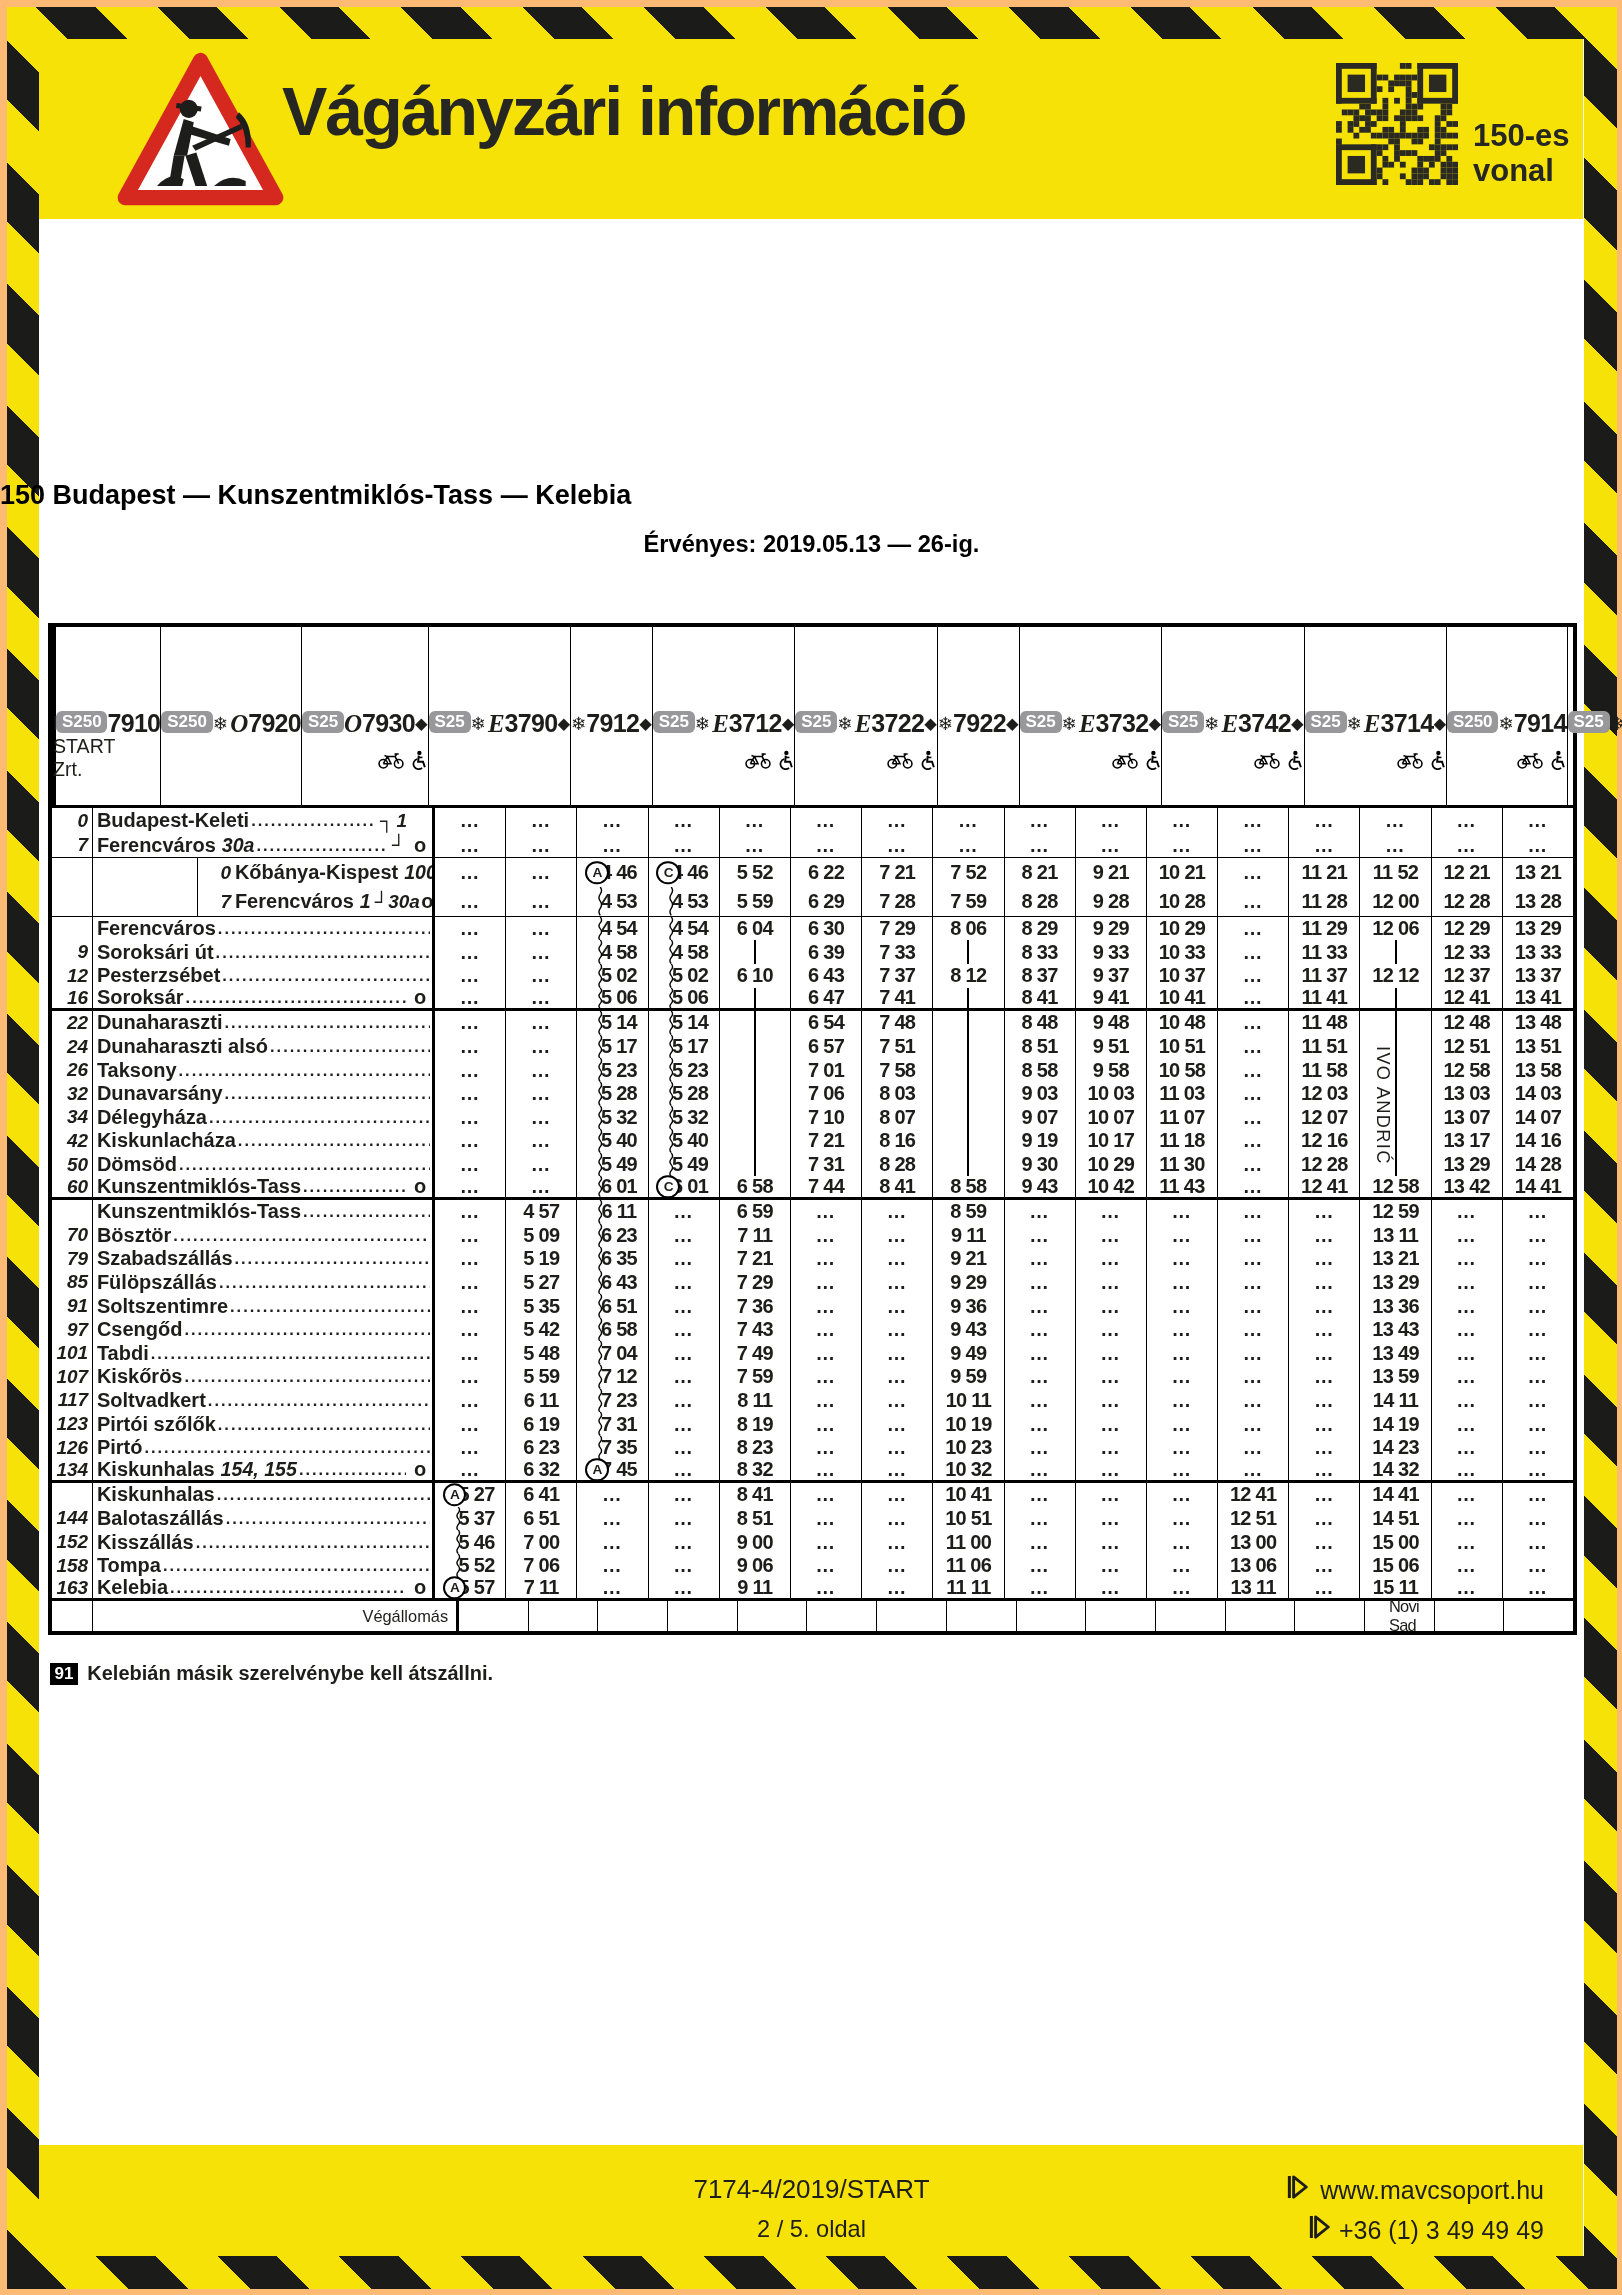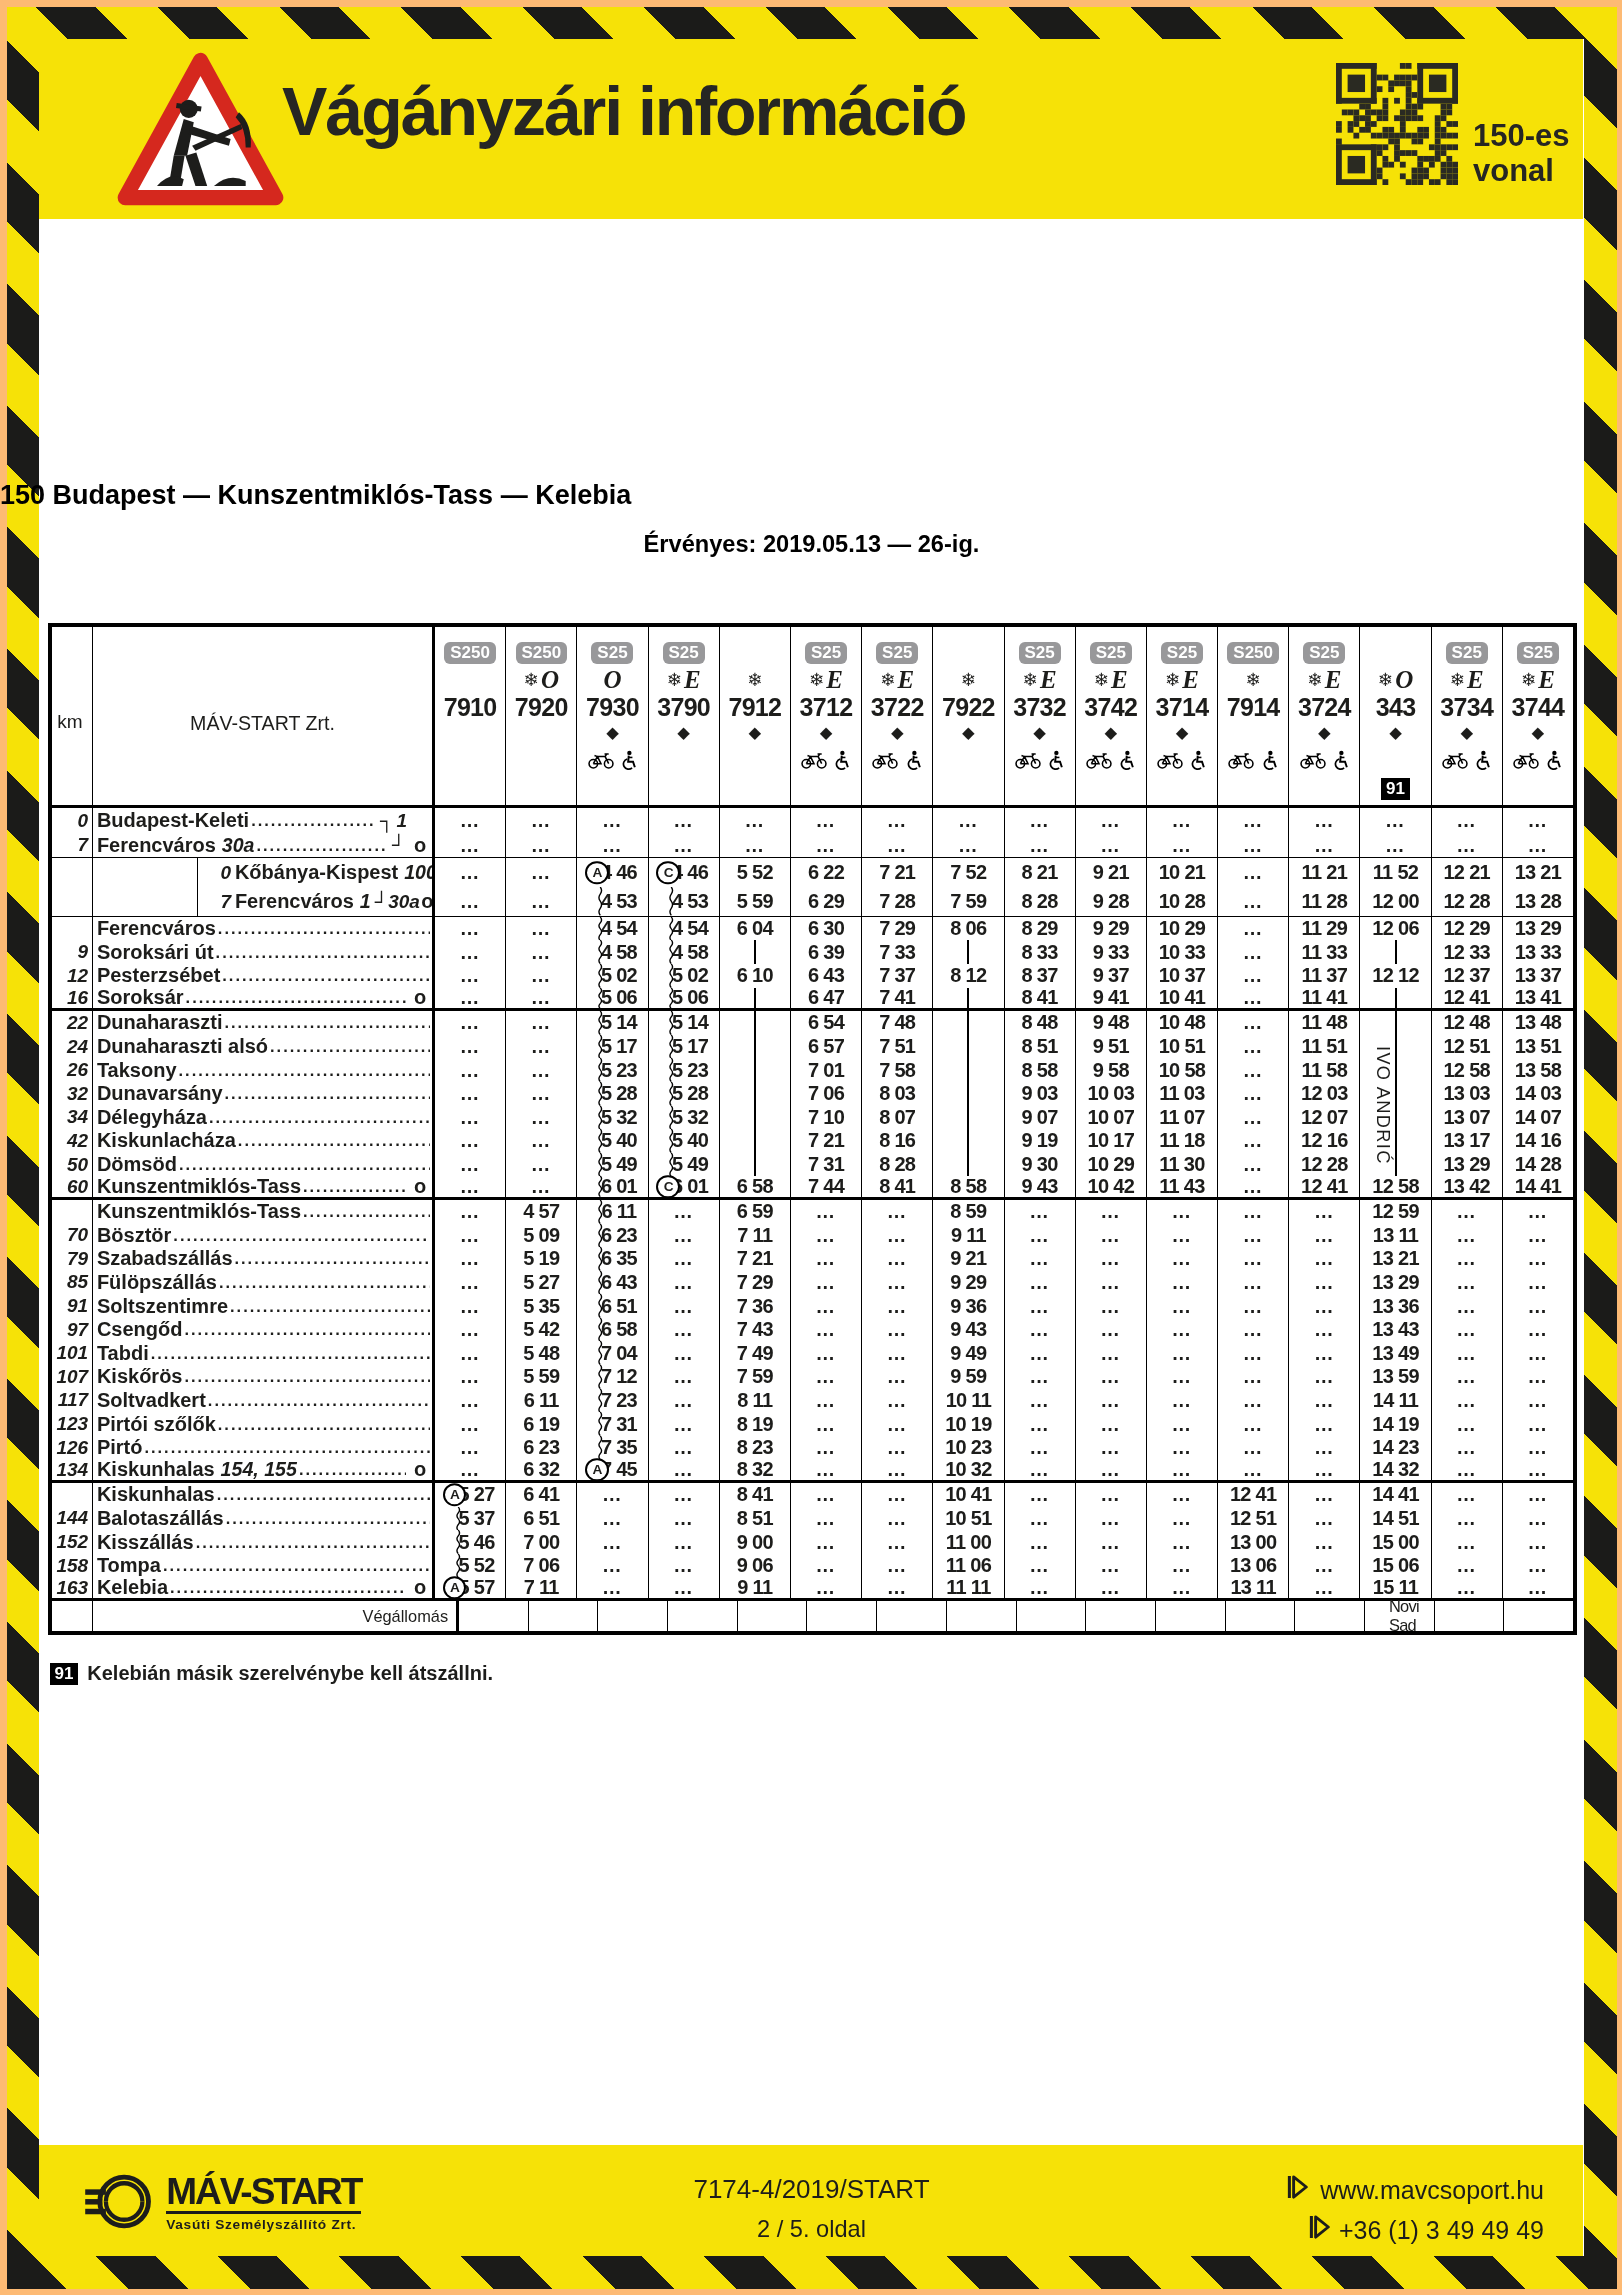--- a/index.html
+++ b/index.html
@@ -27,22 +27,22 @@
         font-size:23.6px;font-weight:bold;color:#000;}
 
   
   .tt{position:absolute;left:48px;top:623px;width:1529px;border:4.6px solid #000;
       box-sizing:border-box;background:#fff;}
   .thead{display:flex;height:178px;border-bottom:3.9px solid #000;}
   .hkm{width:41px;border-right:1.3px solid #000;position:relative;box-sizing:border-box;}
   .hkm span{position:absolute;left:5.2px;top:84px;font-size:19px;}
   .hst{width:342px;border-right:3.9px solid #000;position:relative;box-sizing:border-box;}
   .hst span{position:absolute;left:0;top:85px;width:100%;text-align:center;font-size:19.6px;}
-  .hcol{flex:1;border-right:1.3px solid #000;display:flex;flex-direction:column;align-items:center;
-        padding-top:15px;position:relative;box-sizing:border-box;}
+  .hcol{flex:1;border-right:1.3px solid #000;display:flex;flex-direction:row;align-items:center;
+        padding-top:15px;position:relative;box-sizing:border-box;justify-content:flex-end;}
   .hcol:last-child{border-right:none;}
   .badge{background:var(--badge);color:#fff;font-weight:bold;font-size:17px;border-radius:5.9px;
          padding:0 5.9px;height:22px;line-height:22px;}
   .slot-badge{height:25px;display:flex;align-items:flex-start;}
   .slot-sym{height:26px;display:flex;align-items:center;gap:2px;font-size:18.3px;}
   .slot-sym .serif{font-family:"Liberation Serif",serif;font-style:italic;font-weight:bold;font-size:25px;}
   .slot-num{height:30px;font-size:25px;font-weight:bold;letter-spacing:-0.7px;}
   .slot-dia{height:19.6px;font-size:16.4px;}
   .slot-icons{position:absolute;bottom:34px;display:flex;gap:5.2px;align-items:center;}
   .n91{background:#000;color:#fff;font-size:17px;font-weight:bold;padding:0 4.6px;height:22px;
@@ -2617,38 +2617,20 @@
       </div>
       <div class="tname" style="left: 1320px; top: 419px; height: 165px;">IVO ANDRIĆ</div>
     </div>
 
   <div class="fnote">
     <span class="n91">91</span>
     <span>Kelebián másik szerelvénybe kell átszállni.</span>
   </div>
 
   <div class="band-bottom"></div>
-  <div class="logo">
-    <span id="emblem"><svg width="73" height="73" viewBox="0 0 120 120">
-          <g stroke="#1d1d1b" fill="none">
-            <circle cx="66" cy="60" r="40" stroke-width="8"></circle>
-            <path d="M36 60 a30 30 0 0 1 60 0" stroke-width="7"></path>
-            <path d="M96 60 a30 30 0 0 1 -60 0" stroke-width="7"></path>
-          </g>
-          <g fill="#1d1d1b">
-            <rect x="2" y="40" width="34" height="9"></rect>
-            <rect x="2" y="56" width="28" height="9"></rect>
-            <rect x="2" y="72" width="34" height="9"></rect>
-          </g>
-        </svg></span>
-    <span class="logo-text">
-      <div class="lg1">MÁV-START</div>
-      <div class="lg2">Vasúti Személyszállító Zrt.</div>
-    </span>
-  </div>
   <div class="f-doc">7174-4/2019/START</div>
   <div class="f-page">2 / 5. oldal</div>
   <div class="flink web">
     <span id="arr1"><svg width="22" height="26" viewBox="0 0 26 30">
           <path d="M4 2 v26" stroke="#1d1d1b" stroke-width="3.6"></path>
           <path d="M9 3 L24 15 L9 27 Z" fill="none" stroke="#1d1d1b" stroke-width="3.4" stroke-linejoin="round"></path>
         </svg></span>
     <span>www.mavcsoport.hu</span>
   </div>
   <div class="flink tel">

